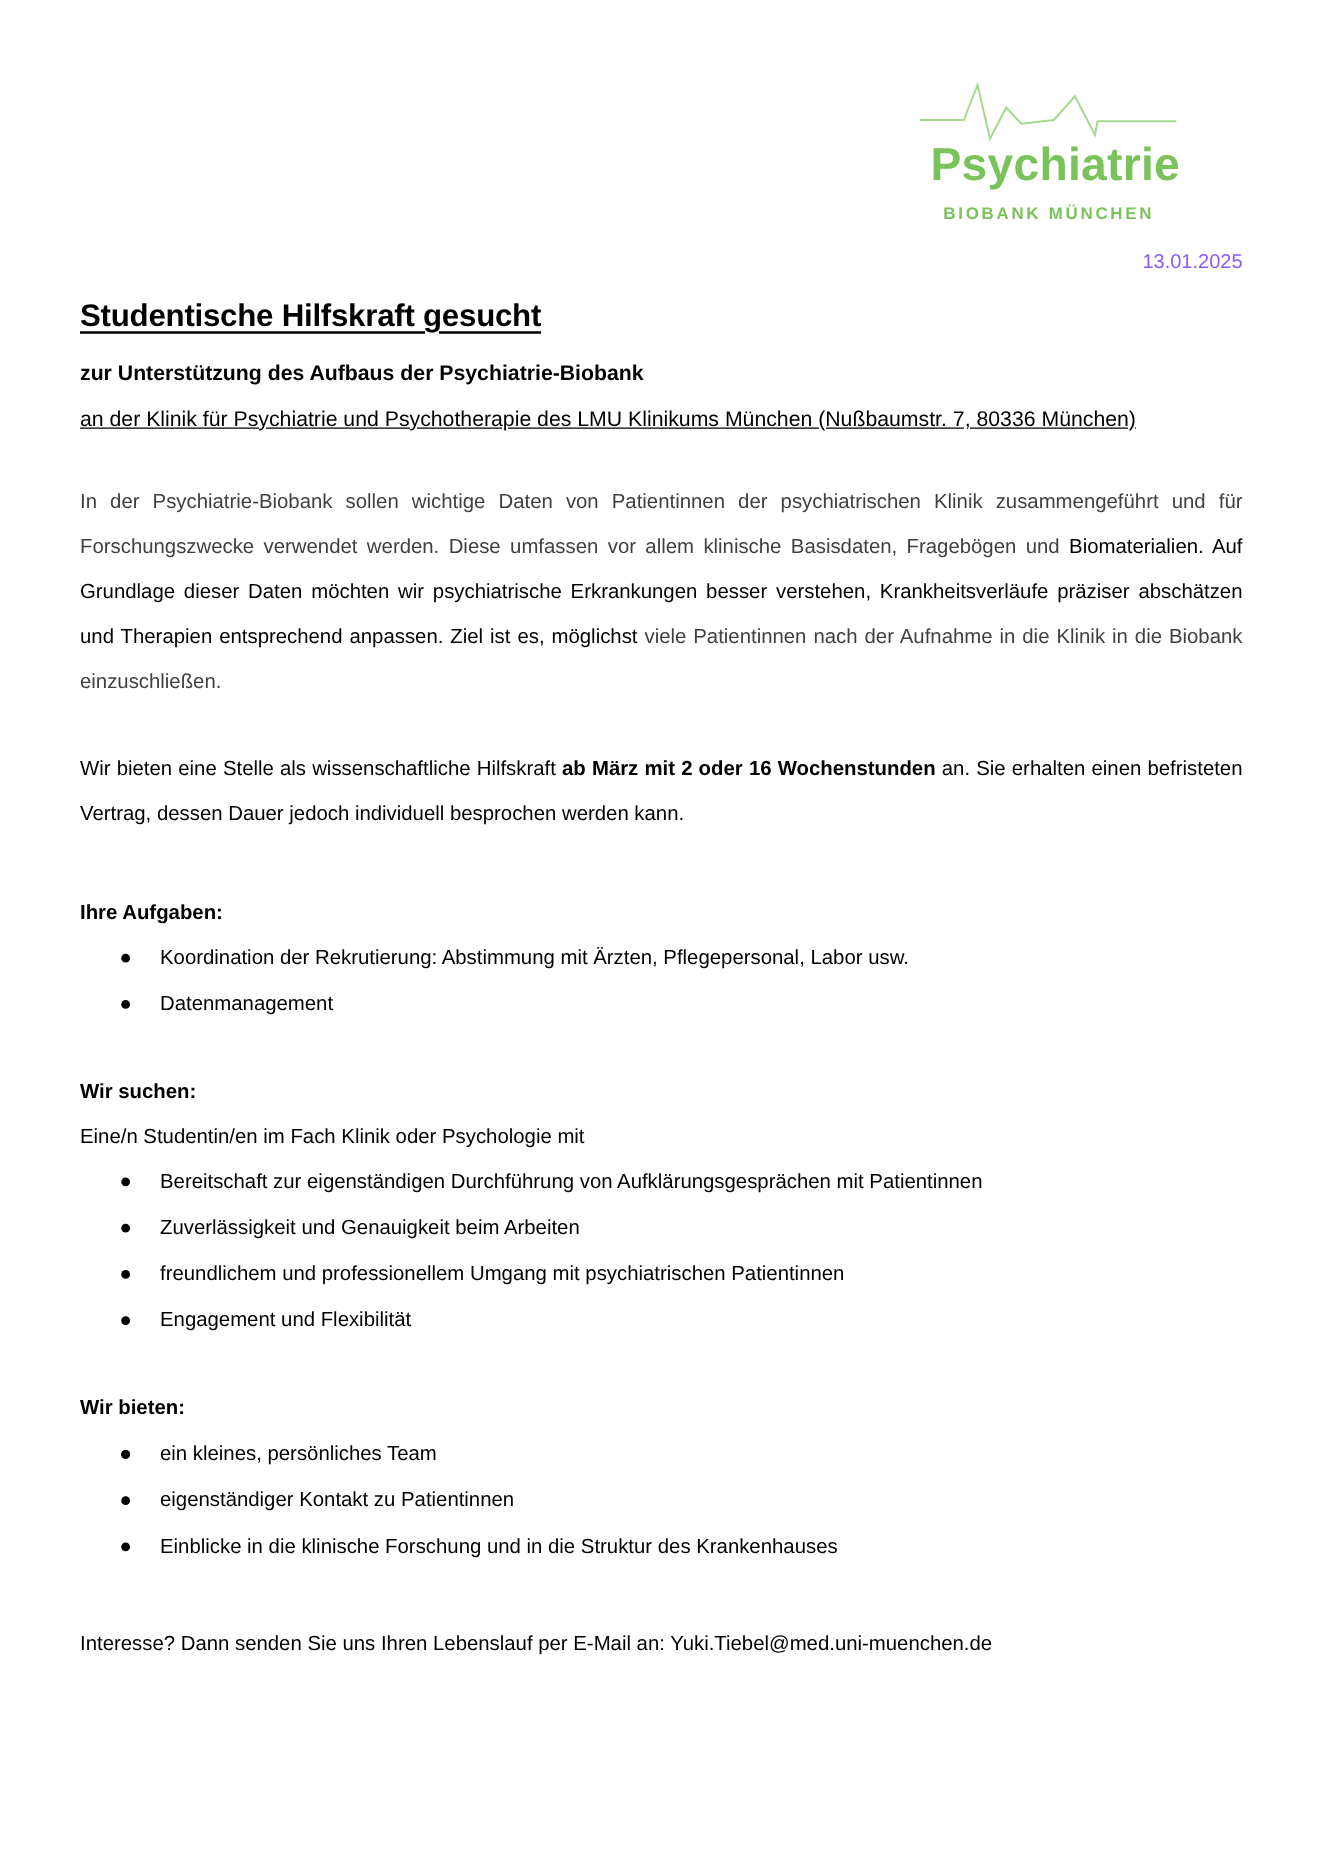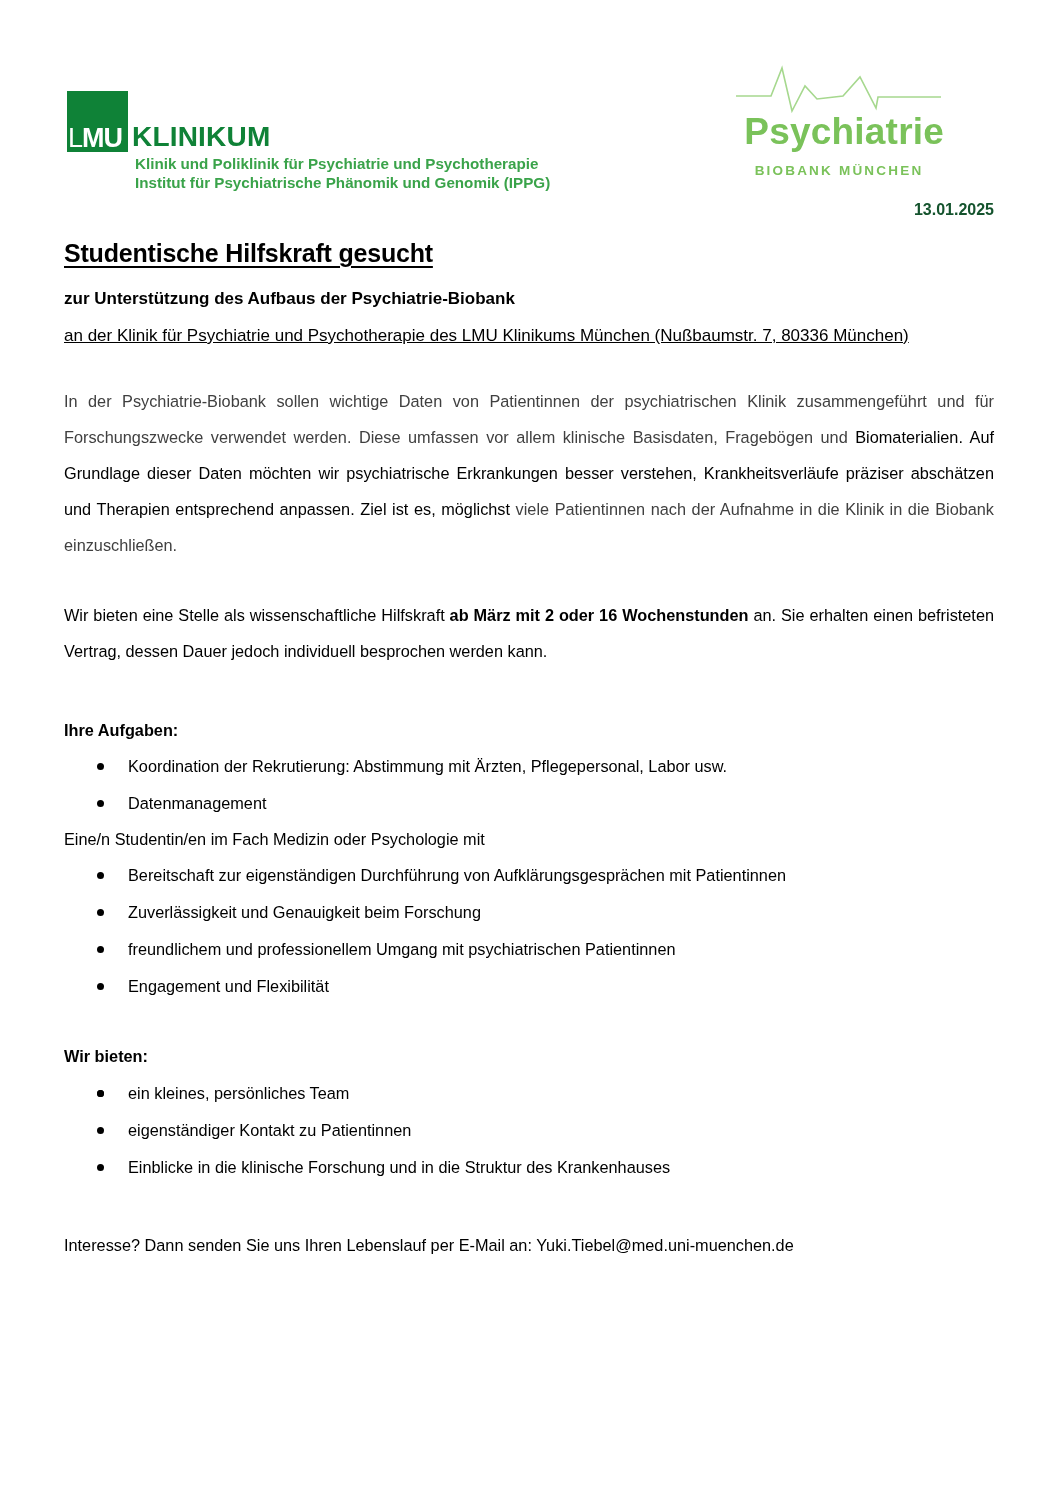--- a/index.html
+++ b/index.html
@@ -43,23 +43,22 @@
       font-family: "Liberation Sans", sans-serif; font-weight: bold; font-size: 37px;
       color: #7ac25a; line-height: 44px; letter-spacing: 0.2px;
     }
     .biobank-sub {
       position: absolute; left: 0; top: 98px; width: 210px; text-align: center;
       font-family: "Liberation Sans", sans-serif; font-weight: bold; font-size: 13.5px;
       color: #7ac25a; letter-spacing: 2.2px; line-height: 18px;
     }
 
     .date {
-      position: absolute; right: 64px; top: 201px; font-size: 16px; color: #14532d;
+      position: absolute; right: 64px; top: 201px; font-size: 16px; color: #8b5cf6;
       font-family: "Liberation Sans", sans-serif;
-      font-weight: bold;
     }
 
     .content { position: absolute; left: 64px; top: 236px; width: 930px; }
     .title {
       font-family: "Liberation Sans", sans-serif; font-weight: bold; font-size: 25px;
       text-decoration: underline; text-underline-offset: 4px; text-decoration-thickness: 2px;
       color: #000; margin: 0; line-height: 34px; letter-spacing: -0.2px;
     }
     .subtitle {
       font-weight: bold; font-size: 17px; margin: 18px 0 0 0; line-height: 22px; color: #000;
@@ -94,28 +93,20 @@
       background: #000;
     }
     .closing { font-size: 16.3px; line-height: 22px; margin-top: 56px; color: #000; }
     .closing a { color: #000; text-decoration: none; }
   </style>
 </head>
 <body>
 
 <div class="page">
 
-  <div class="lmu-logo">
-    <div class="lmu-box">
-      <div class="lmu-box-text"><span class="l">L</span><span>MU</span></div>
-    </div>
-    <div class="lmu-klinikum">KLINIKUM</div>
-    <div class="lmu-sub line1">Klinik und Poliklinik für Psychiatrie und Psychotherapie</div>
-    <div class="lmu-sub line2">Institut für Psychiatrische Phänomik und Genomik (IPPG)</div>
-  </div>
 
   <div class="biobank-logo">
     <svg width="210" height="50" viewBox="0 0 210 50">
       <polyline fill="none" stroke="#a6d88e" stroke-width="1.6" points="2,32 37,32 48,4 58,47 71,22 83,35 109,32 126,13 142,44 144,33 207,33"></polyline>
     </svg>
     <div class="biobank-title">Psychiatrie</div>
     <div class="biobank-sub">BIOBANK MÜNCHEN</div>
   </div>
 
   <div class="date">13.01.2025</div>
@@ -128,24 +119,25 @@
     <p class="para p1"><span>In der Psychiatrie-Biobank sollen wichtige Daten von Patientinnen der psychiatrischen Klinik zusammengeführt und für Forschungszwecke verwendet werden. Diese umfassen vor allem klinische Basisdaten, Fragebögen und </span><span class="dark">Biomaterialien. Auf Grundlage dieser Daten möchten wir psychiatrische Erkrankungen besser verstehen, Krankheitsverläufe präziser abschätzen und Therapien entsprechend anpassen. Ziel ist es, möglichst</span><span> viele Patientinnen nach der Aufnahme in die Klinik in die Biobank einzuschließen.</span></p>
 
     <p class="para p2"><span>Wir bieten eine Stelle als wissenschaftliche Hilfskraft </span><b>ab März mit 2 oder 16 Wochenstunden</b><span> an. Sie erhalten einen befristeten Vertrag, dessen Dauer jedoch individuell besprochen werden kann.</span></p>
 
     <p class="section-head h-aufgaben">Ihre Aufgaben:</p>
     <ul class="list">
       <li><span class="bullet"></span><span>Koordination der Rekrutierung: Abstimmung mit Ärzten, Pflegepersonal, Labor usw.</span></li>
       <li><span class="bullet"></span><span>Datenmanagement</span></li>
     </ul>
 
-    <p class="intro">Eine/n Studentin/en im Fach Medizin oder Psychologie mit</p>
+    <p class="section-head h-suchen">Wir suchen:</p>
+    <p class="intro">Eine/n Studentin/en im Fach Klinik oder Psychologie mit</p>
     <ul class="list">
       <li><span class="bullet"></span><span>Bereitschaft zur eigenständigen Durchführung von Aufklärungsgesprächen mit Patientinnen</span></li>
-      <li><span class="bullet"></span><span>Zuverlässigkeit und Genauigkeit beim Forschung</span></li>
+      <li><span class="bullet"></span><span>Zuverlässigkeit und Genauigkeit beim Arbeiten</span></li>
       <li><span class="bullet"></span><span>freundlichem und professionellem Umgang mit psychiatrischen Patientinnen</span></li>
       <li><span class="bullet"></span><span>Engagement und Flexibilität</span></li>
     </ul>
 
     <p class="section-head h-bieten">Wir bieten:</p>
     <ul class="list">
       <li><span class="bullet"></span></li>
       <li><span class="bullet"></span><span>ein kleines, persönliches Team</span></li>
       <li><span class="bullet"></span><span>eigenständiger Kontakt zu Patientinnen</span></li>
       <li><span class="bullet"></span><span>Einblicke in die klinische Forschung und in die Struktur des Krankenhauses</span></li>

